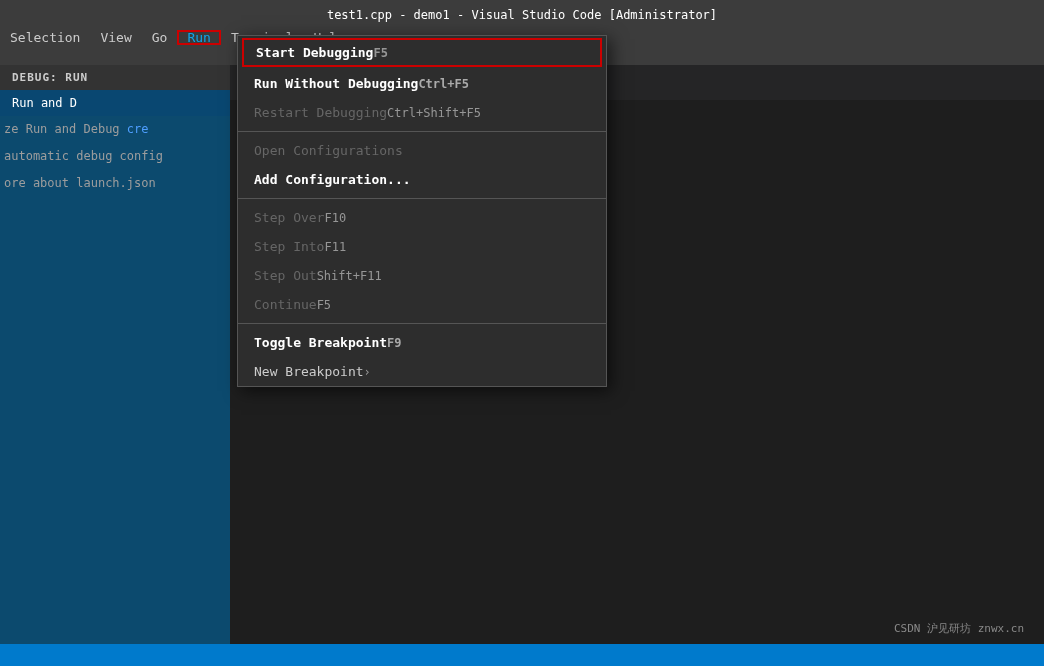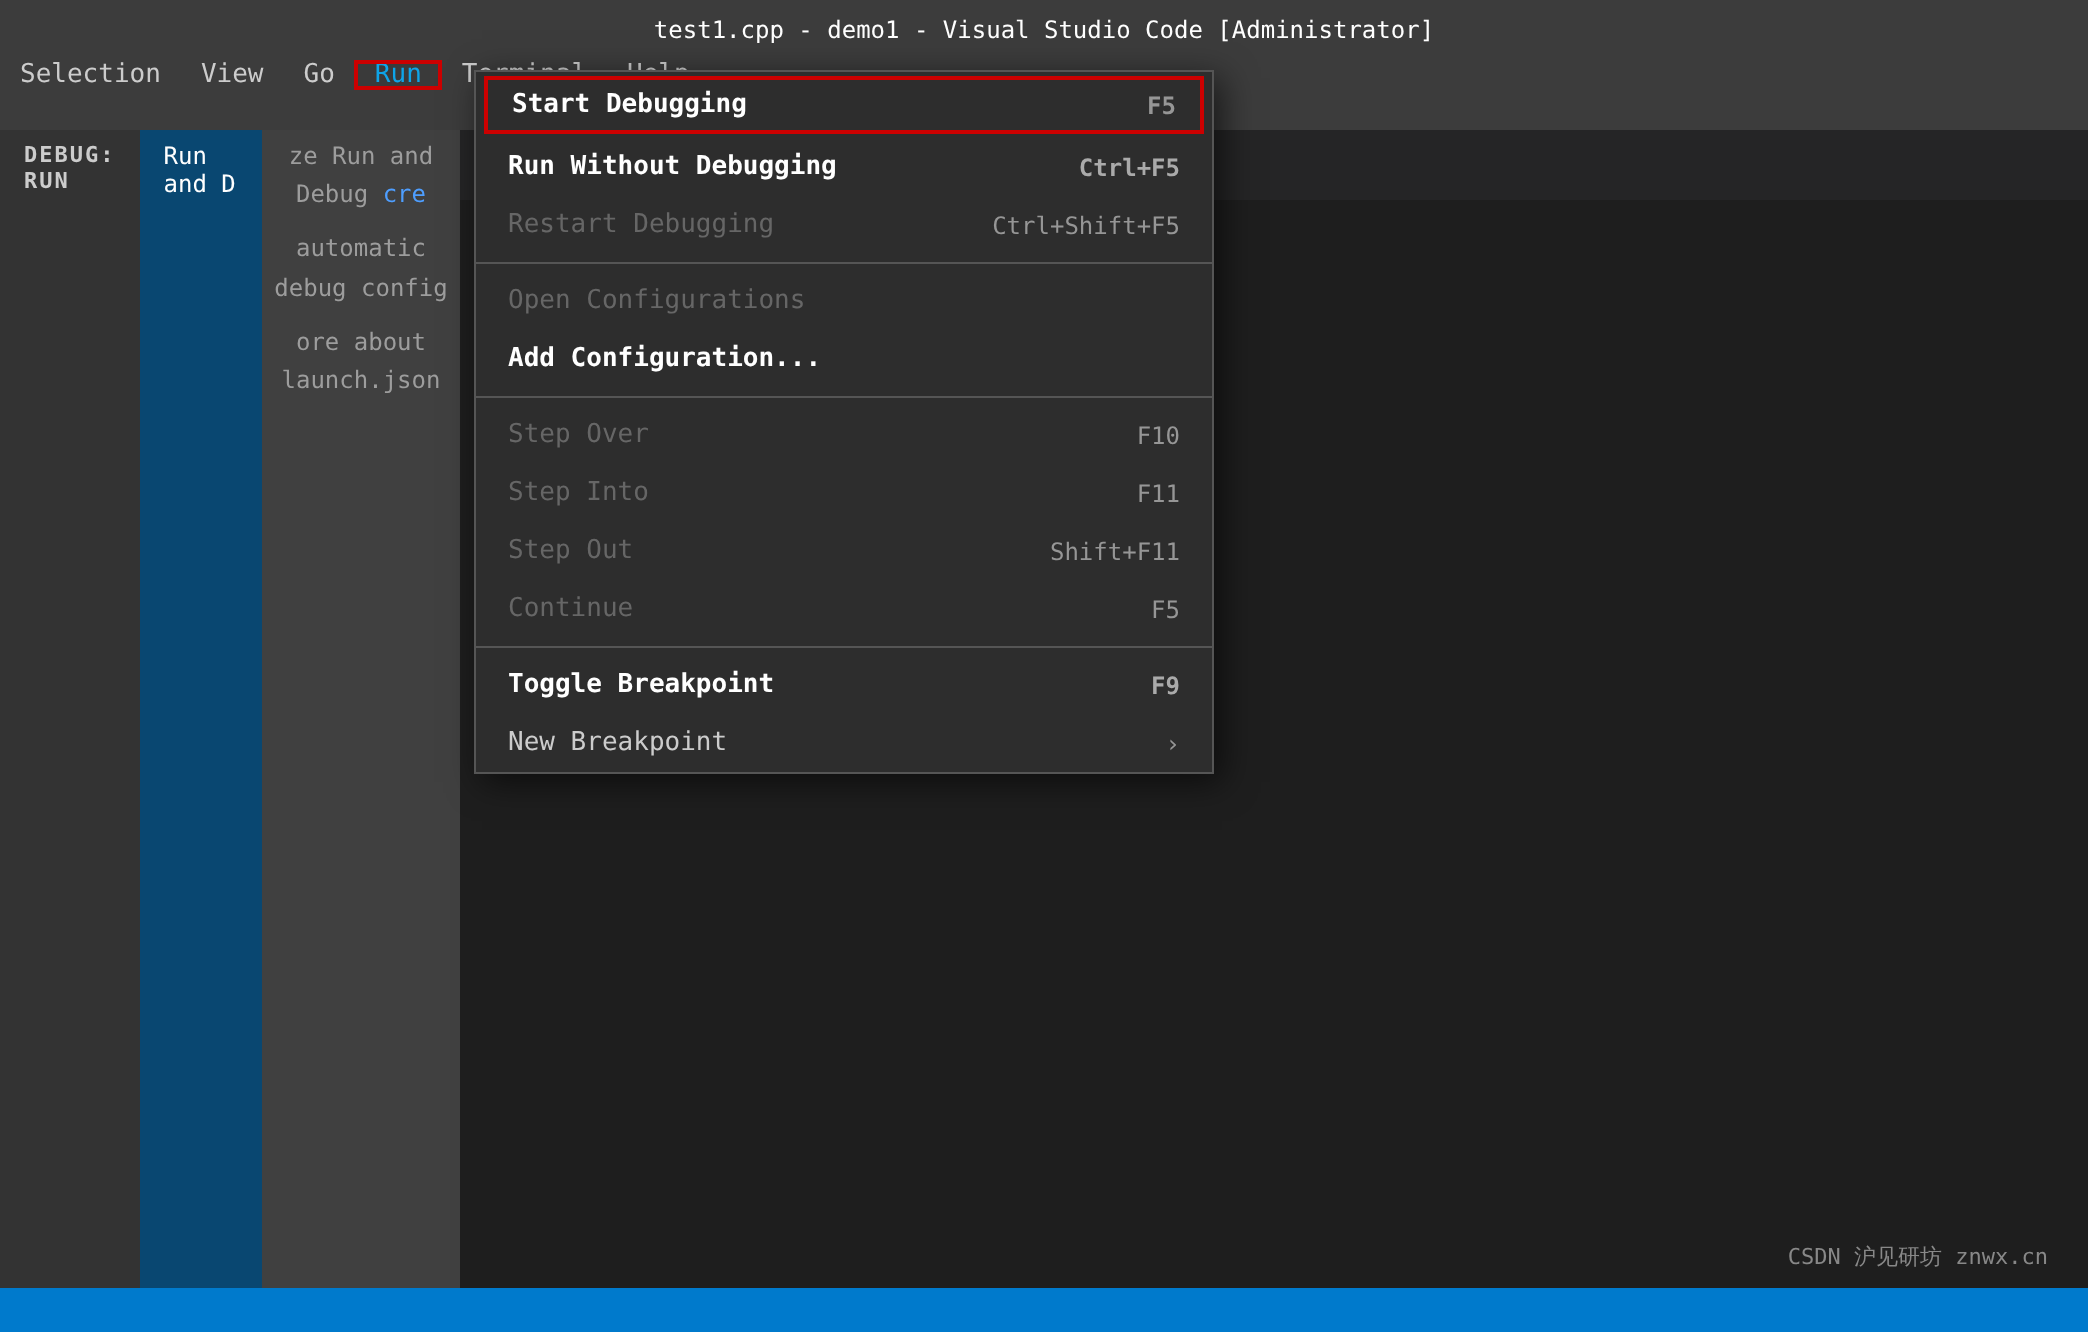--- a/index.html
+++ b/index.html
@@ -61,23 +61,23 @@
     .main-layout {
       position: absolute;
       top: 65px;
       left: 0; right: 0; bottom: 0;
       display: flex;
     }
 
     
     .sidebar {
       width: 230px;
-      background: #404040;
-      display: flex;
-      flex-direction: row;
+      background: #0c4a6e;
+      display: flex;
+      flex-direction: column;
       font-size: 12px;
       color: #bbbbbb;
       position: relative;
     }
     .debug-title {
       background: #333333;
       padding: 6px 12px;
       font-size: 11px;
       font-weight: bold;
       color: #cccccc;
@@ -89,21 +89,20 @@
       padding: 6px 12px;
       font-size: 12px;
       color: #ffffff;
       cursor: pointer;
     }
     .sidebar-content {
       padding: 4px;
       color: #9d9d9d;
       font-size: 12px;
       line-height: 1.6;
-      text-align: center;
     }
     .sidebar-content a {
       color: #4e9eff;
       text-decoration: none;
     }
 
     
     .editor-area {
       flex: 1;
       background: #1e1e1e;
@@ -164,21 +163,21 @@
       width: 370px;
       background: #2d2d2d;
       border: 1px solid #555;
       box-shadow: 4px 4px 16px rgba(0,0,0,0.6);
       font-size: 13px;
       pointer-events: all;
       z-index: 300;
     }
     .dropdown-item {
       display: flex;
-      justify-content: space-between;
+      justify-content: flex-start;
       align-items: center;
       padding: 7px 16px;
       cursor: pointer;
       color: #cccccc;
     }
     .dropdown-item.highlighted {
       border: 2px solid #cc0000;
       margin: 2px 4px;
       padding: 5px 12px;
       color: #ffffff;

